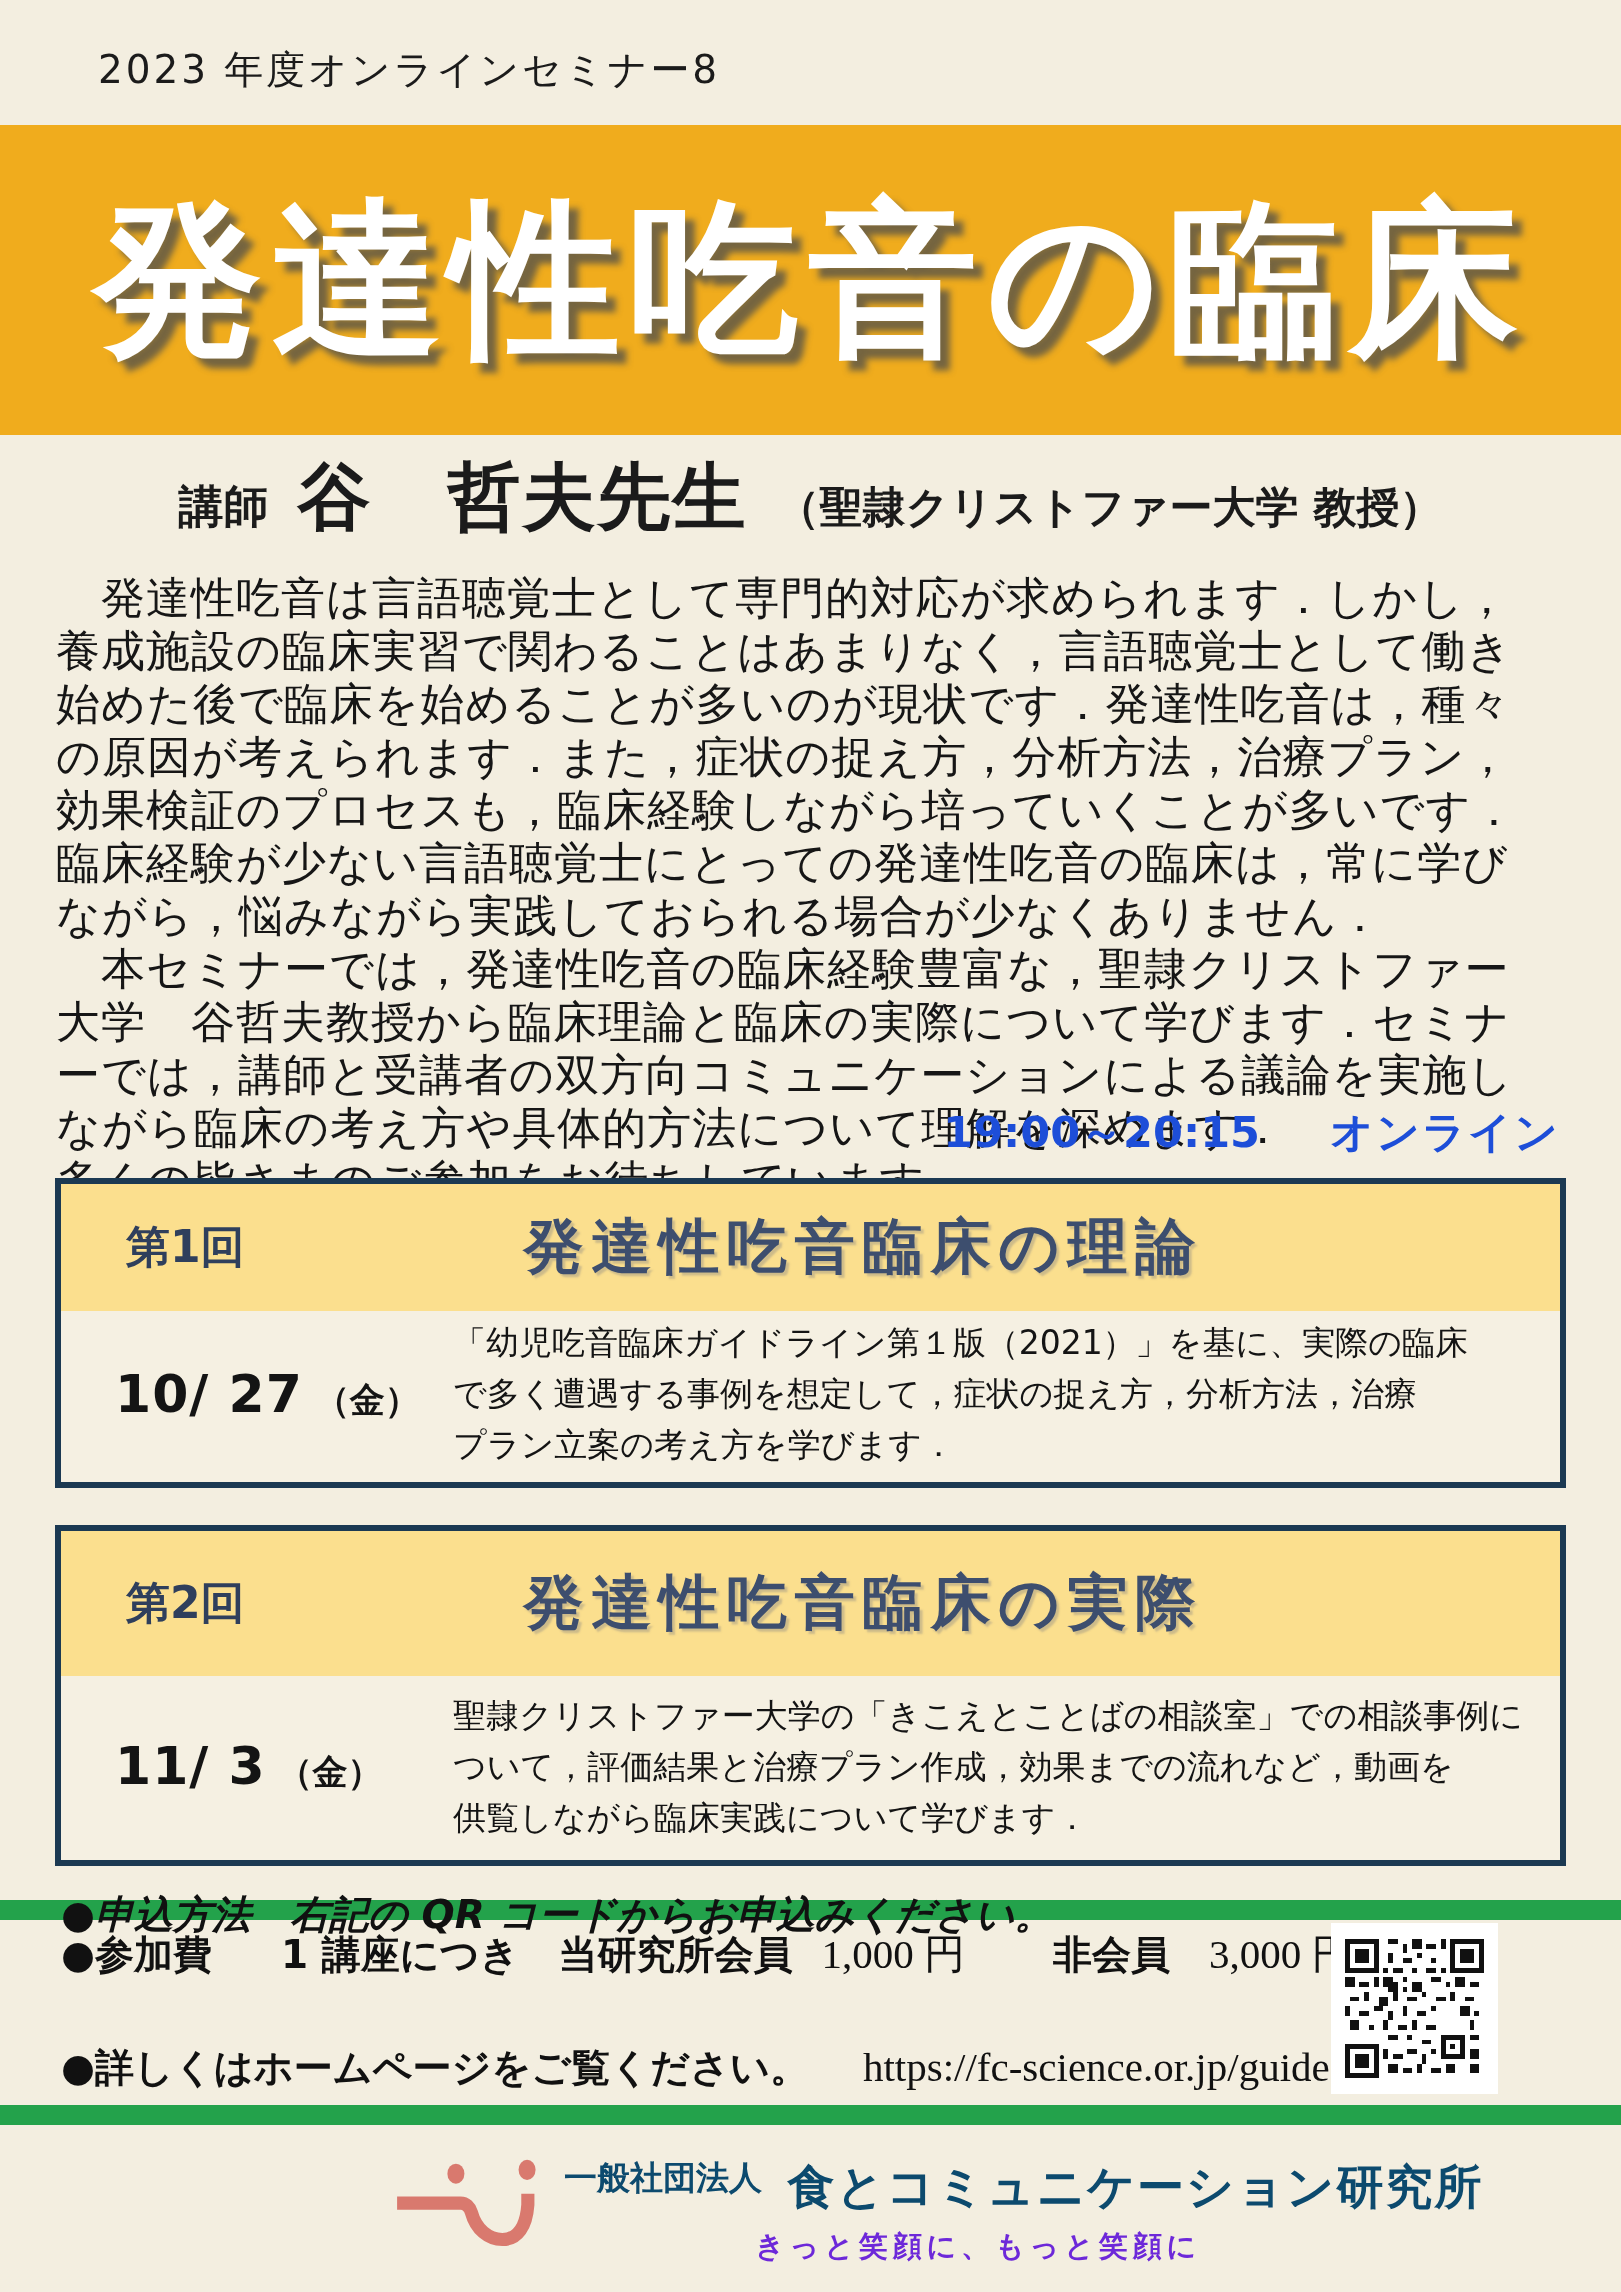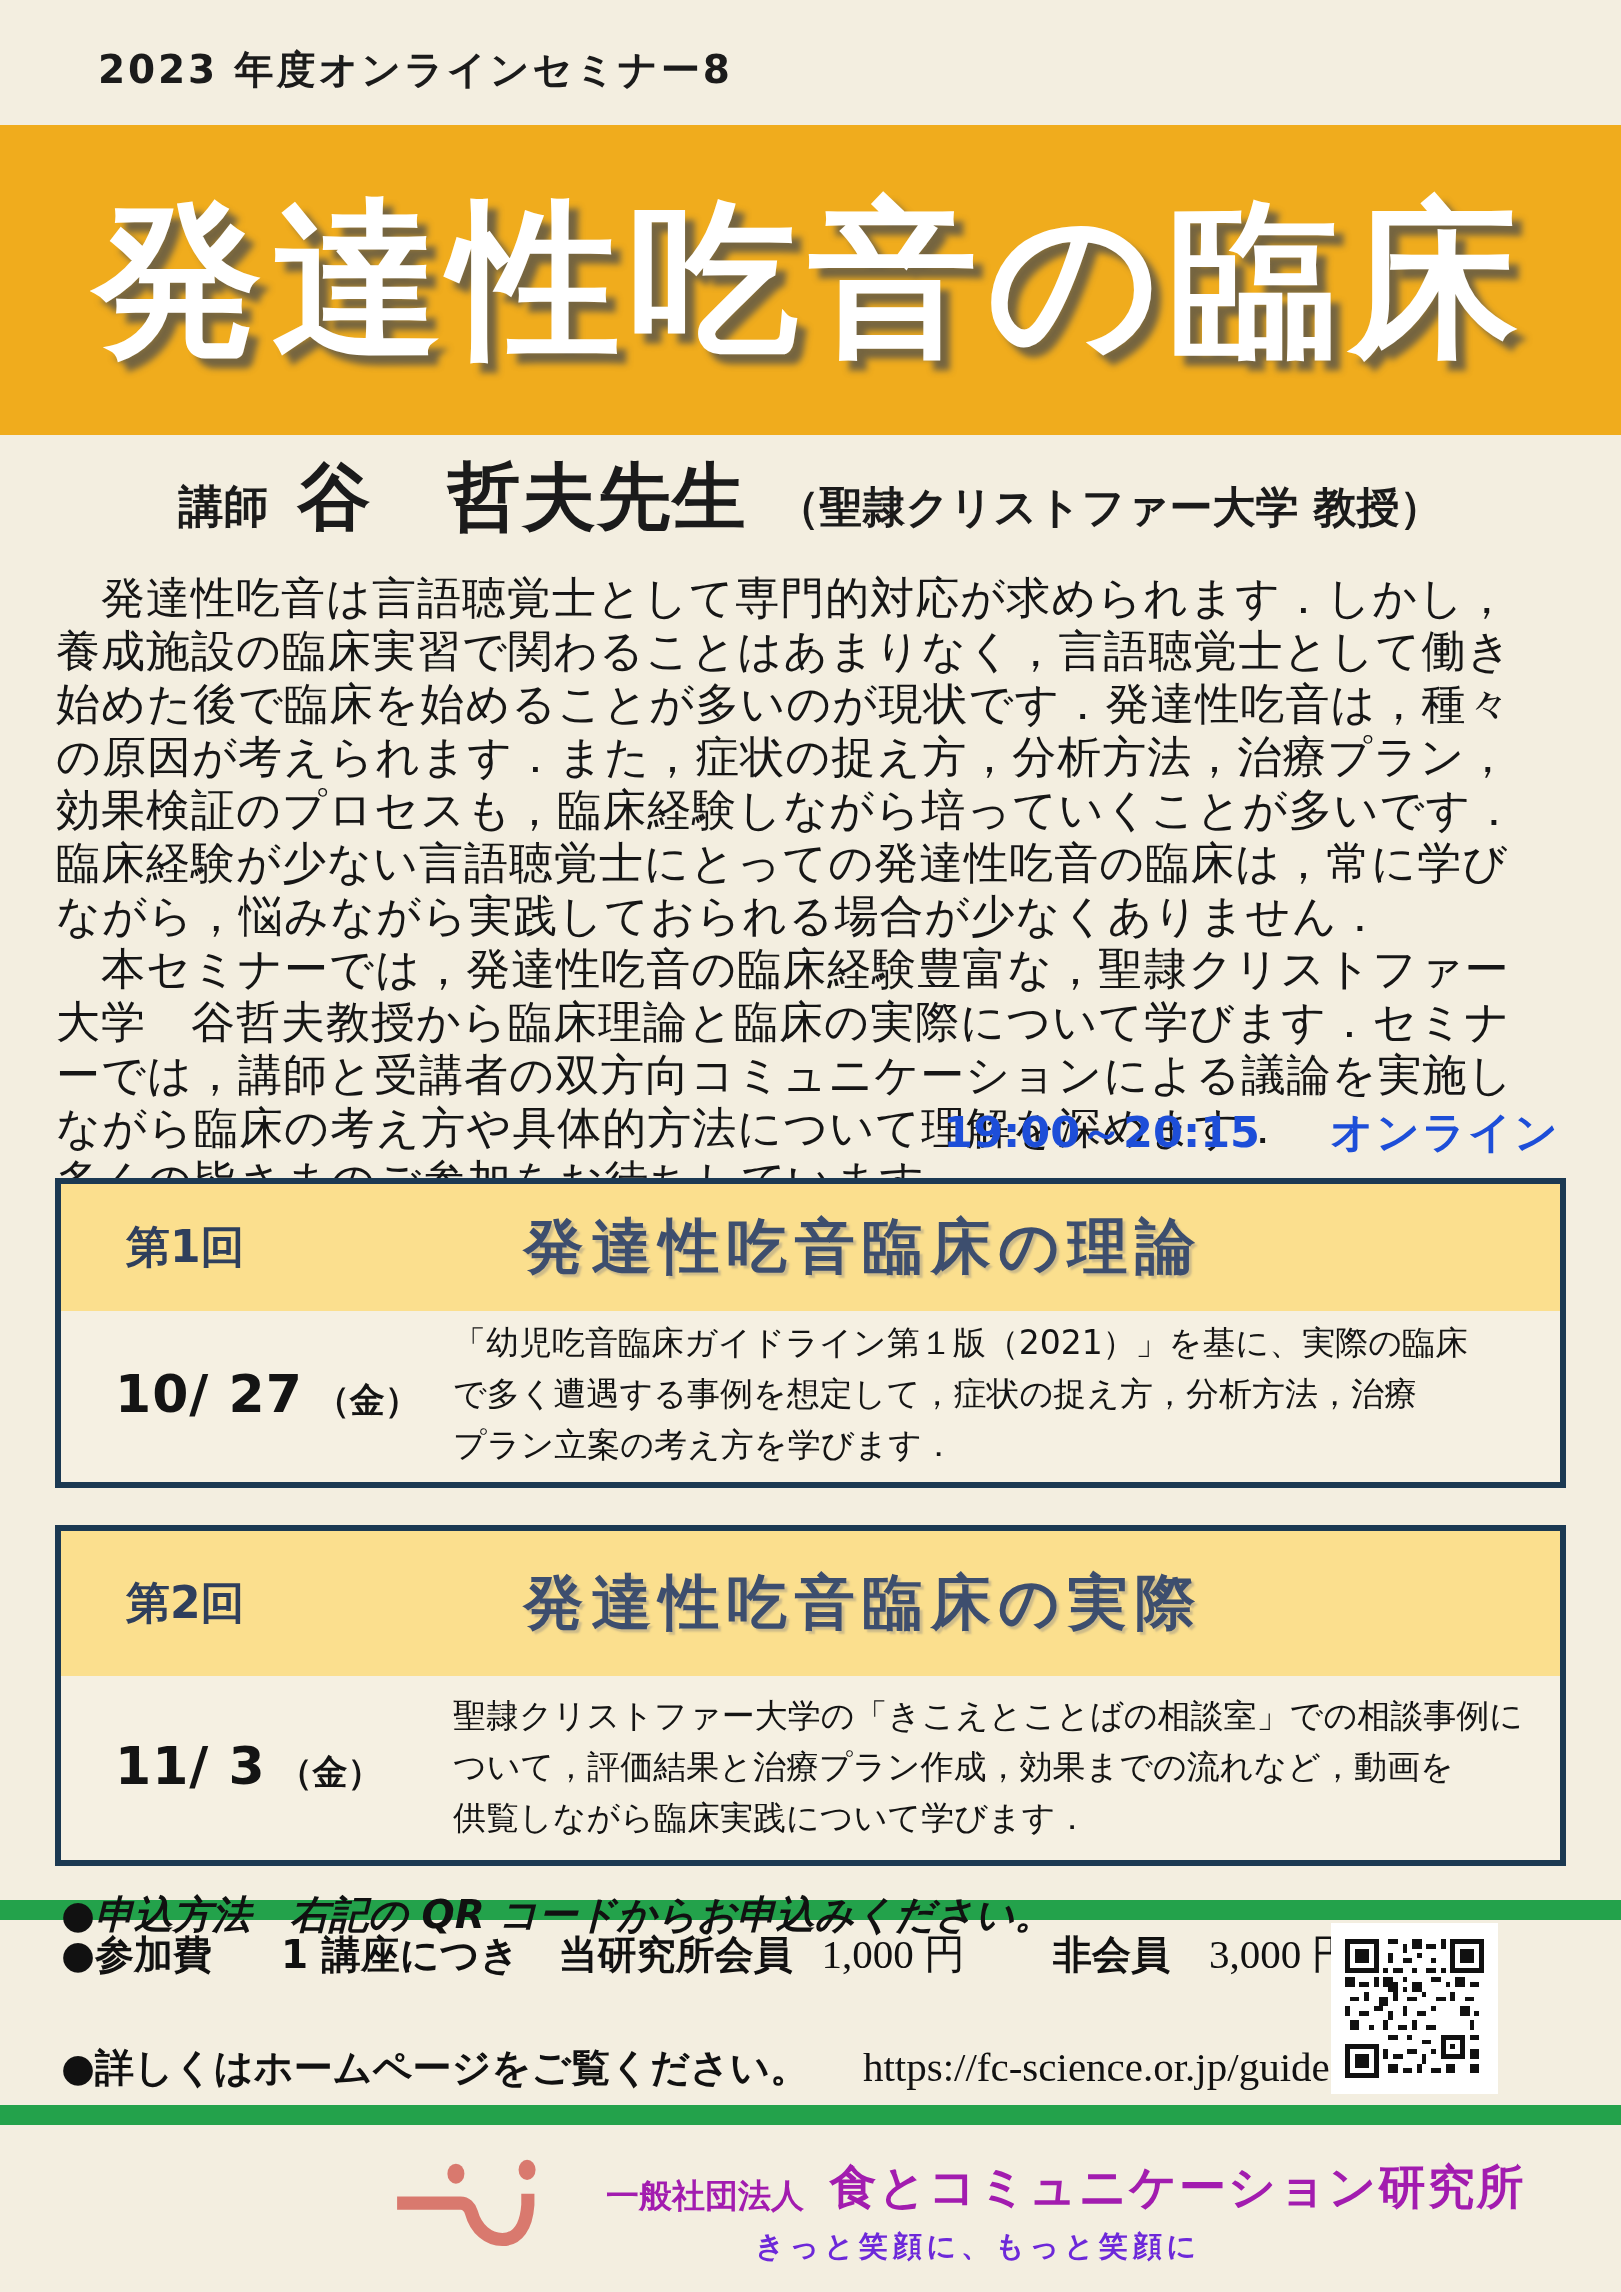--- a/index.html
+++ b/index.html
@@ -6,21 +6,21 @@
   body { background:#888; }
   .page {
     position:relative; width:1621px; height:2293px;
     background:#f3eee0;
     font-family:"DejaVu Sans","Liberation Sans",sans-serif;
     overflow:hidden; margin:0 auto;
   }
   
   .series-label{
     position:absolute; left:98px; top:43px;
-    font-size:39px; font-weight:700; color:#1b1b1b; letter-spacing:2.9px;
+    font-size:39px; font-weight:400; color:#1b1b1b; letter-spacing:2.9px;
   }
   
   .banner{
     position:absolute; left:0; top:125px; width:100%; height:310px;
     background:#f0ac1d;
   }
   .banner-title{
     width:100%; text-align:center; line-height:310px;
     font-size:169px; font-weight:700; color:#ffffff; letter-spacing:9.8px;
     text-shadow:9.8px 9.8px 6.9px rgba(95,88,70,0.85);
@@ -99,22 +99,22 @@
   .g70{ margin-left:69px; } .g40{ margin-left:39px; } .g30{ margin-left:29px; } .g90{ margin-left:88px; } .g55{ margin-left:54px; }
   
   .qr-box{
     position:absolute; left:1331px; top:1923px; width:167px; height:171px;
     background:#ffffff; display:flex; align-items:center; justify-content:center;
   }
   .qr-box svg{ width:139px; height:139px; }
   
   .footer-logo{ position:absolute; left:394px; top:2156px; width:147px; height:102px; }
   .org-row{
-    position:absolute; left:564px; top:2156px; display:flex; align-items:flex-end; gap:25.5px;
-    color:#a21caf; white-space:nowrap;margin-left:42px;
+    position:absolute; left:564px; top:2156px; display:flex; align-items:flex-start; gap:25.5px;
+    color:#0c4a6e; white-space:nowrap;
   }
   .org-type{ font-size:33px; font-weight:600; }
   .org-name{ font-size:47px; font-weight:700; letter-spacing:2px; }
   .slogan{
     position:absolute; left:755px; top:2227px;
     font-size:29px; font-weight:700; letter-spacing:4.9px; color:#6d28d9; white-space:nowrap;
   }
 </style>
 </head>
 <body>

